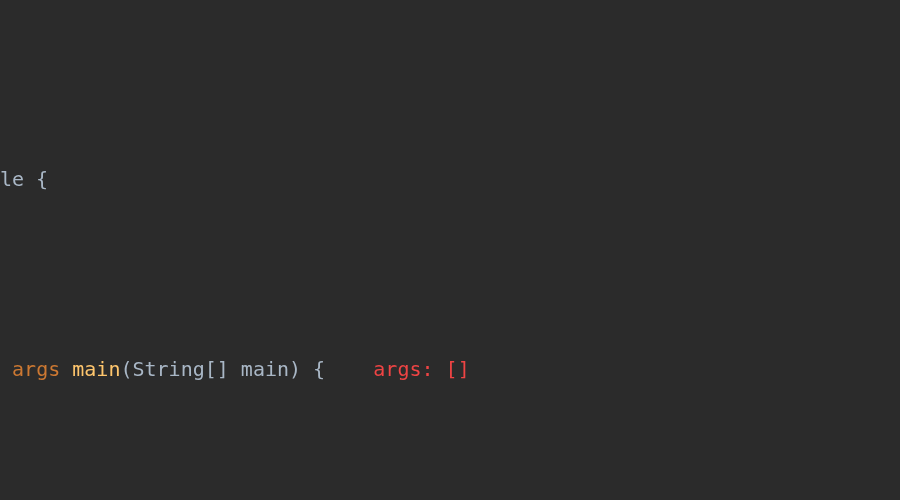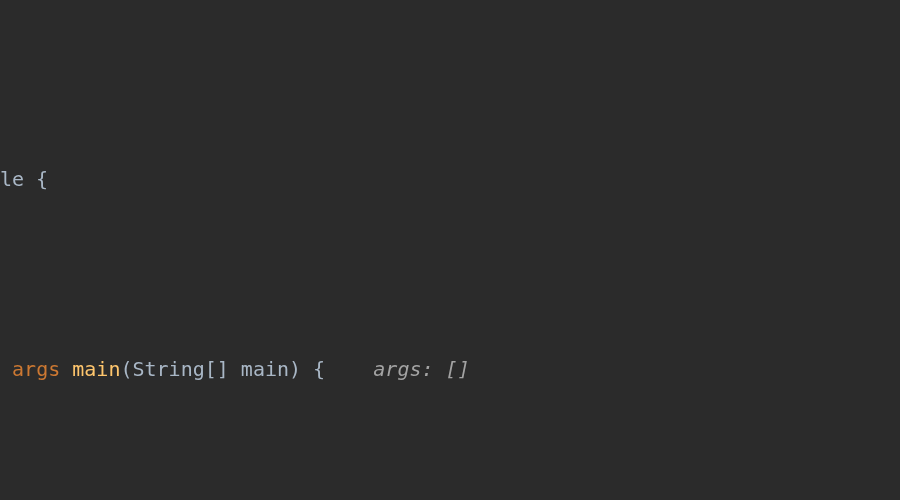--- a/index.html
+++ b/index.html
@@ -15,21 +15,21 @@
     .editor {
       padding: 8px 0 0 0;
       white-space: pre;
       color: #a9b7c6;
     }
     .line { display: block; height: 38px; }      
     .tok-type    { color: #cc7832; }      
     .tok-ident   { color: #a9b7c6; }
     .tok-method  { color: #ffc66d; }      
     .tok-punct   { color: #a9b7c6; }      
-    .tok-hint    { color: #a3a3a3; font-style: italic; }
+    .tok-hint    { color: #ef4444; }
   </style>
 </head>
 <body>
 
 <div class="editor">
 
   
   <span class="line"><span class="tok-ident">le {</span></span>
 
   

